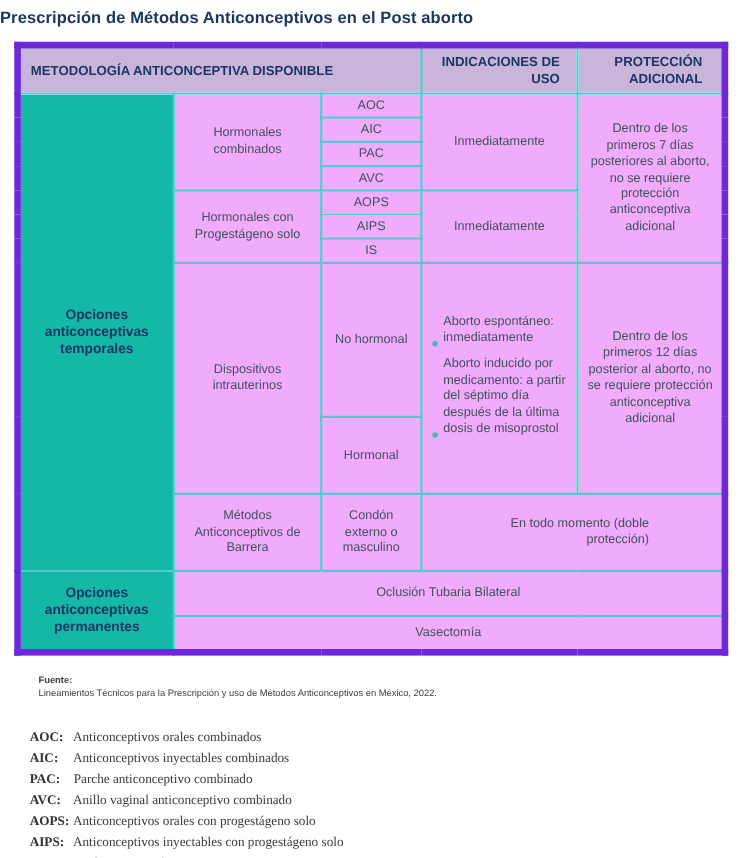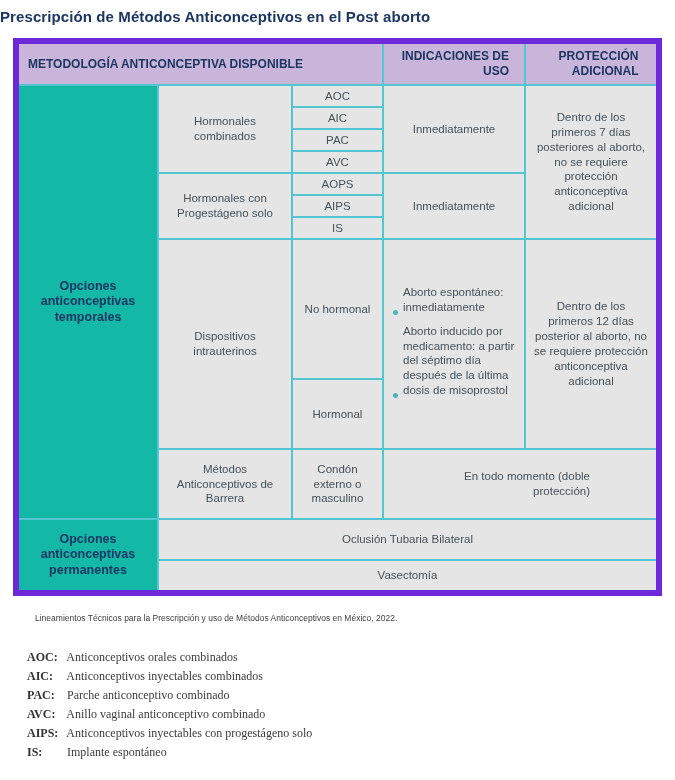--- a/index.html
+++ b/index.html
@@ -31,21 +31,21 @@
   th{
     background:#c9b5da;
     color:#1c3664;
     font-size:12px;
     font-weight:bold;
     padding:4px 6px;
     line-height:1.25;
   }
   th.method-head{text-align:left;padding-left:9px;}
   td{
-    background:#e5e5e5;
+    background:#f0abfc;
     font-size:11.5px;
     line-height:1.3;
     text-align:center;
     padding:2px 7px;
     color:#44525c;
   }
   td.cat{
     background:#14b8a6;
     color:#1c3664;
     font-weight:bold;
@@ -183,20 +183,21 @@
     <td class="cat" rowspan="2">Opciones anticonceptivas permanentes</td>
     <td colspan="4">Oclusión Tubaria Bilateral</td>
   </tr>
   <tr class="r-vasectomia">
     <td colspan="4">Vasectomía</td>
   </tr>
 </tbody>
   </table>
 
 <div class="footer-source">
+  <div class="lbl">Fuente:</div>
   <div>Lineamientos Técnicos para la Prescripción y uso de Métodos Anticonceptivos en México, 2022.</div>
 </div>
 
 <div class="glossary">
   <div class="glossary-row">
     <span class="term">AOC:</span>
     <span>Anticonceptivos orales combinados</span>
   </div>
   <div class="glossary-row">
     <span class="term">AIC:</span>
@@ -204,20 +205,24 @@
   </div>
   <div class="glossary-row">
     <span class="term">PAC:</span>
     <span>Parche anticonceptivo combinado</span>
   </div>
   <div class="glossary-row">
     <span class="term">AVC:</span>
     <span>Anillo vaginal anticonceptivo combinado</span>
   </div>
   <div class="glossary-row">
+    <span class="term">AOPS:</span>
+    <span>Anticonceptivos orales con progestágeno solo</span>
+  </div>
+  <div class="glossary-row">
     <span class="term">AIPS:</span>
     <span>Anticonceptivos inyectables con progestágeno solo</span>
   </div>
   <div class="glossary-row">
     <span class="term">IS:</span>
     <span>Implante espontáneo</span>
   </div>
 </div>
 
 </body></html>

